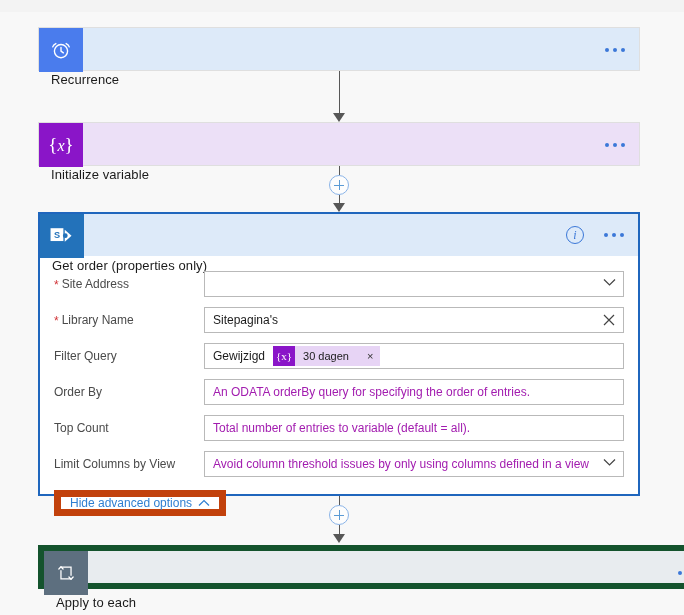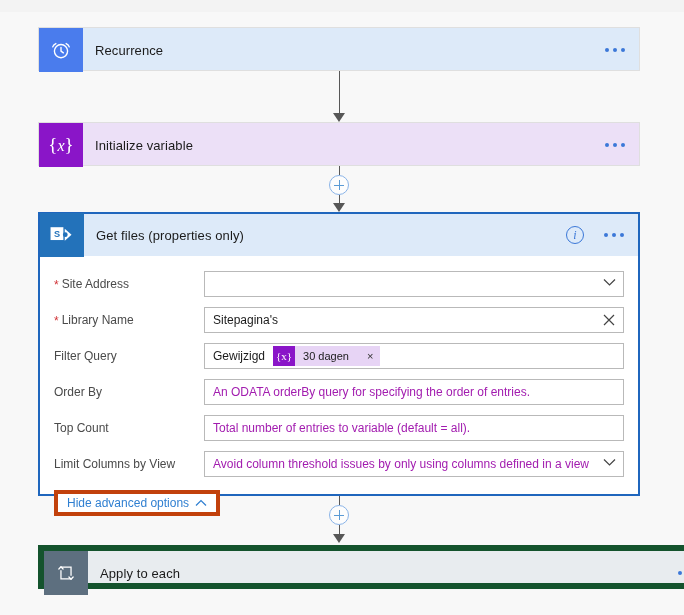--- a/index.html
+++ b/index.html
@@ -29,24 +29,25 @@
     background: #f8f8f8;
   }
 
   
   .card {
     position: absolute;
     box-sizing: border-box;
   }
   .card-header {
     display: flex;
-    align-items: center;
+    align-items: flex-start;
     height: 44px;
     box-sizing: border-box;
     position: relative;
+    flex-direction: column;
   }
   .card-icon {
     width: 44px;
     height: 44px;
     flex: 0 0 44px;
     display: flex;
     align-items: center;
     justify-content: center;
   }
   .card-title {
@@ -215,21 +216,21 @@
   }
 
   
   .adv-wrap { padding: 8px 14px 0 14px; }
   .adv-btn {
     display: inline-flex;
     align-items: center;
     gap: 6px;
     height: 26px;
     padding: 0 9px;
-    border: 4px solid #c2410c;
+    border: 7px solid #c2410c;
     background: #fff;
     color: #2f7fd1;
     font-size: 12px;
     white-space: nowrap;
     box-sizing: border-box;
   }
 
   
   .conn {
     position: absolute;
@@ -325,21 +326,21 @@
   <div class="card" id="card-getfiles">
     <div class="card-header">
       <div class="card-icon">
         <svg width="26" height="22" viewBox="0 0 28 24">
           <rect x="1.5" y="3.5" width="14" height="14" fill="#ffffff"></rect>
           <text x="8.5" y="14.3" font-family="Liberation Sans, sans-serif" font-size="10" font-weight="bold" fill="#2372ba" text-anchor="middle">S</text>
           <path d="M17 5.2 L17 18.2 L24.4 11.7 Z" fill="#ffffff"></path>
           <circle cx="17.6" cy="11.7" r="2.6" fill="#2372ba"></circle>
         </svg>
       </div>
-      <div class="card-title">Get files (properties only)</div>
+      <div class="card-title">Get order (properties only)</div>
       <div class="info-icon">i</div>
       <div class="ellipsis">
           <i></i>
           <i></i>
           <i></i>
         </div>
     </div>
 
     <div class="form">
 

